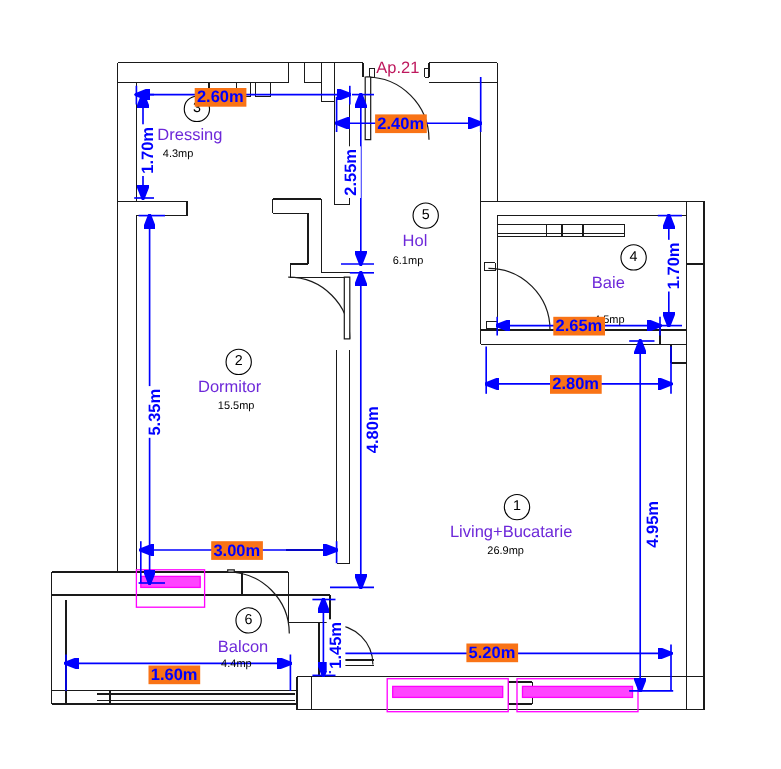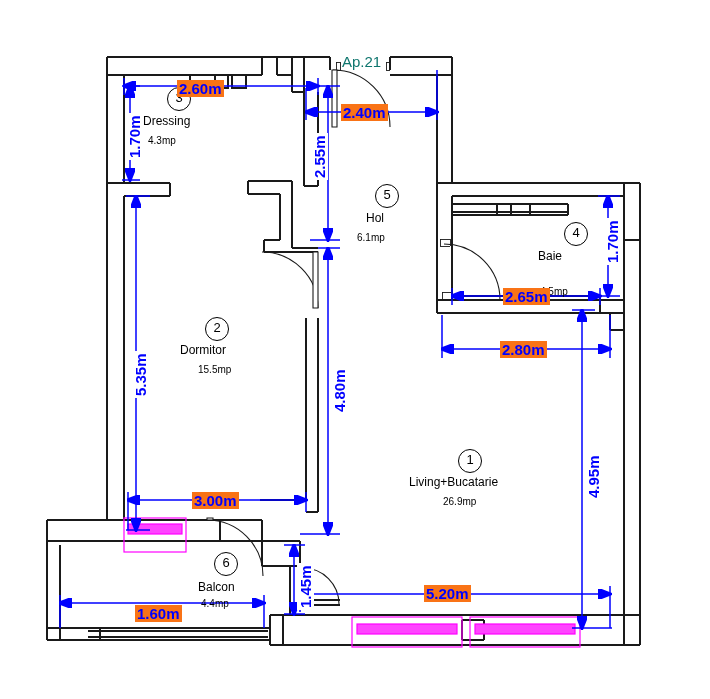--- a/index.html
+++ b/index.html
@@ -1,30 +1,30 @@
 <!DOCTYPE html>
 <html><head>
 <meta charset="utf-8">
 <style>
   html,body{margin:0;padding:0;background:#ffffff;}
   body{width:710px;height:699px;overflow:hidden;
        font-family:"Liberation Sans","DejaVu Sans",sans-serif;}
   #plan{position:relative;width:710px;height:699px;background:#fff;}
   svg{position:absolute;top:0;left:0;}
-  .lbl{position:absolute;color:#000000;font-size:12px;white-space:nowrap;}
+  .lbl{position:absolute;color:#6d28d9;font-size:15px;white-space:nowrap;}
   .lbl-area{position:absolute;color:#000;font-size:10px;white-space:nowrap;}
   .num{position:absolute;width:22px;height:22px;border:1.4px solid #000;
        border-radius:50%;font-size:13px;line-height:20px;text-align:center;
        color:#000;background:transparent;}
   .dim{position:absolute;color:#0000ff;font-size:15px;font-weight:bold;
        white-space:nowrap;background:#f97316;padding:0 2px;}
   .dimv{position:absolute;color:#0000ff;font-size:15px;font-weight:bold;
         white-space:nowrap;background:#fff;padding:0 2px;
         transform-origin:left top;transform:rotate(-90deg);}
-  .ap{position:absolute;color:#0f766e;font-size:15px;white-space:nowrap;}
+  .ap{position:absolute;color:#be185d;font-size:15px;white-space:nowrap;}
 </style>
 </head>
 <body>
 
 <div id="plan">
 
 <svg width="710" height="699">
   <g fill="none" stroke="#1a1a1a" stroke-width="1.1" shape-rendering="crispEdges">
 
     <path d="M107,57 L330,57"></path>

